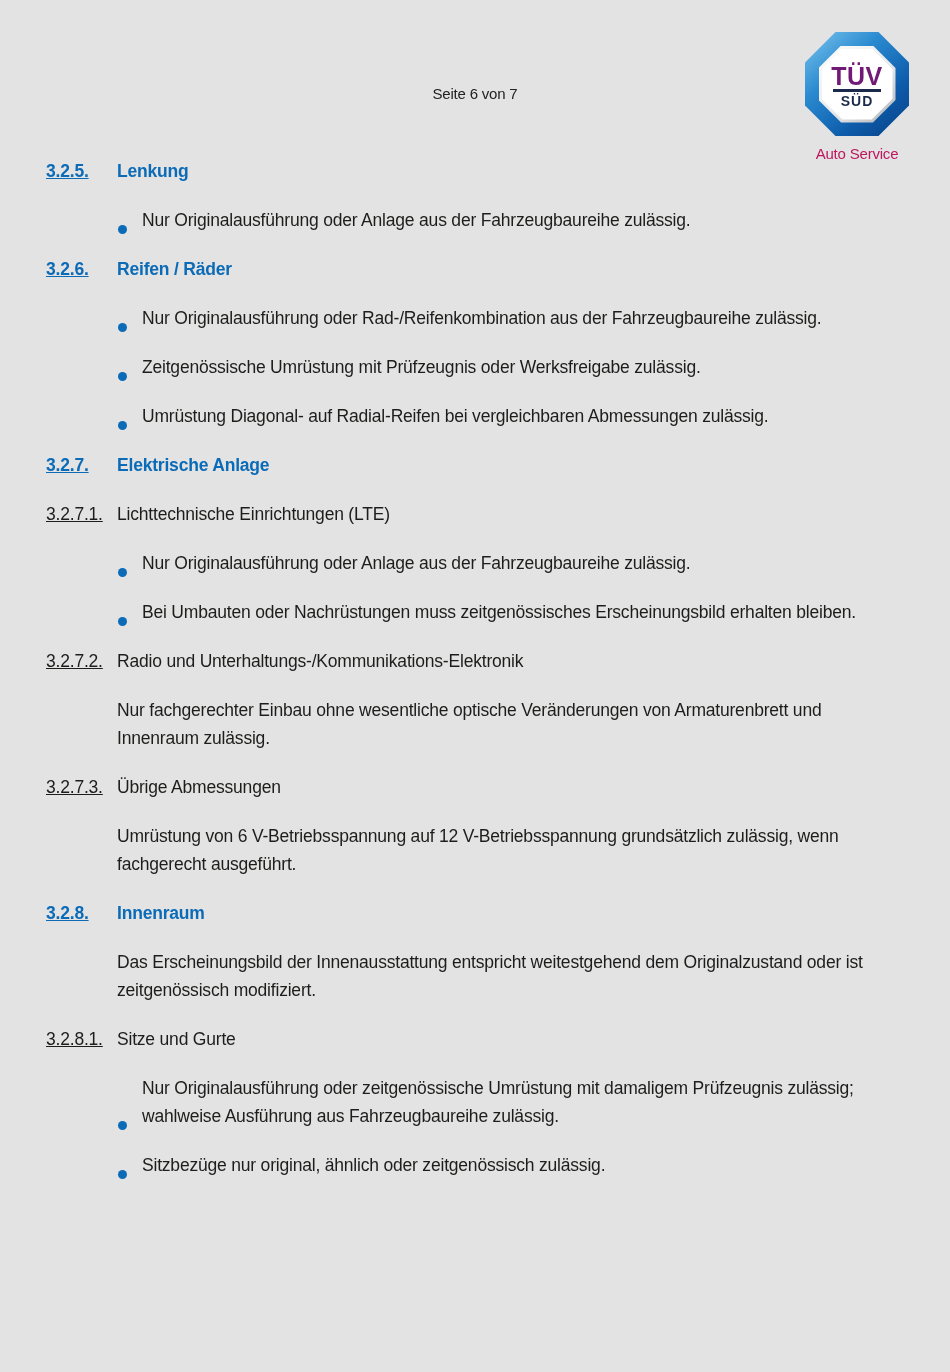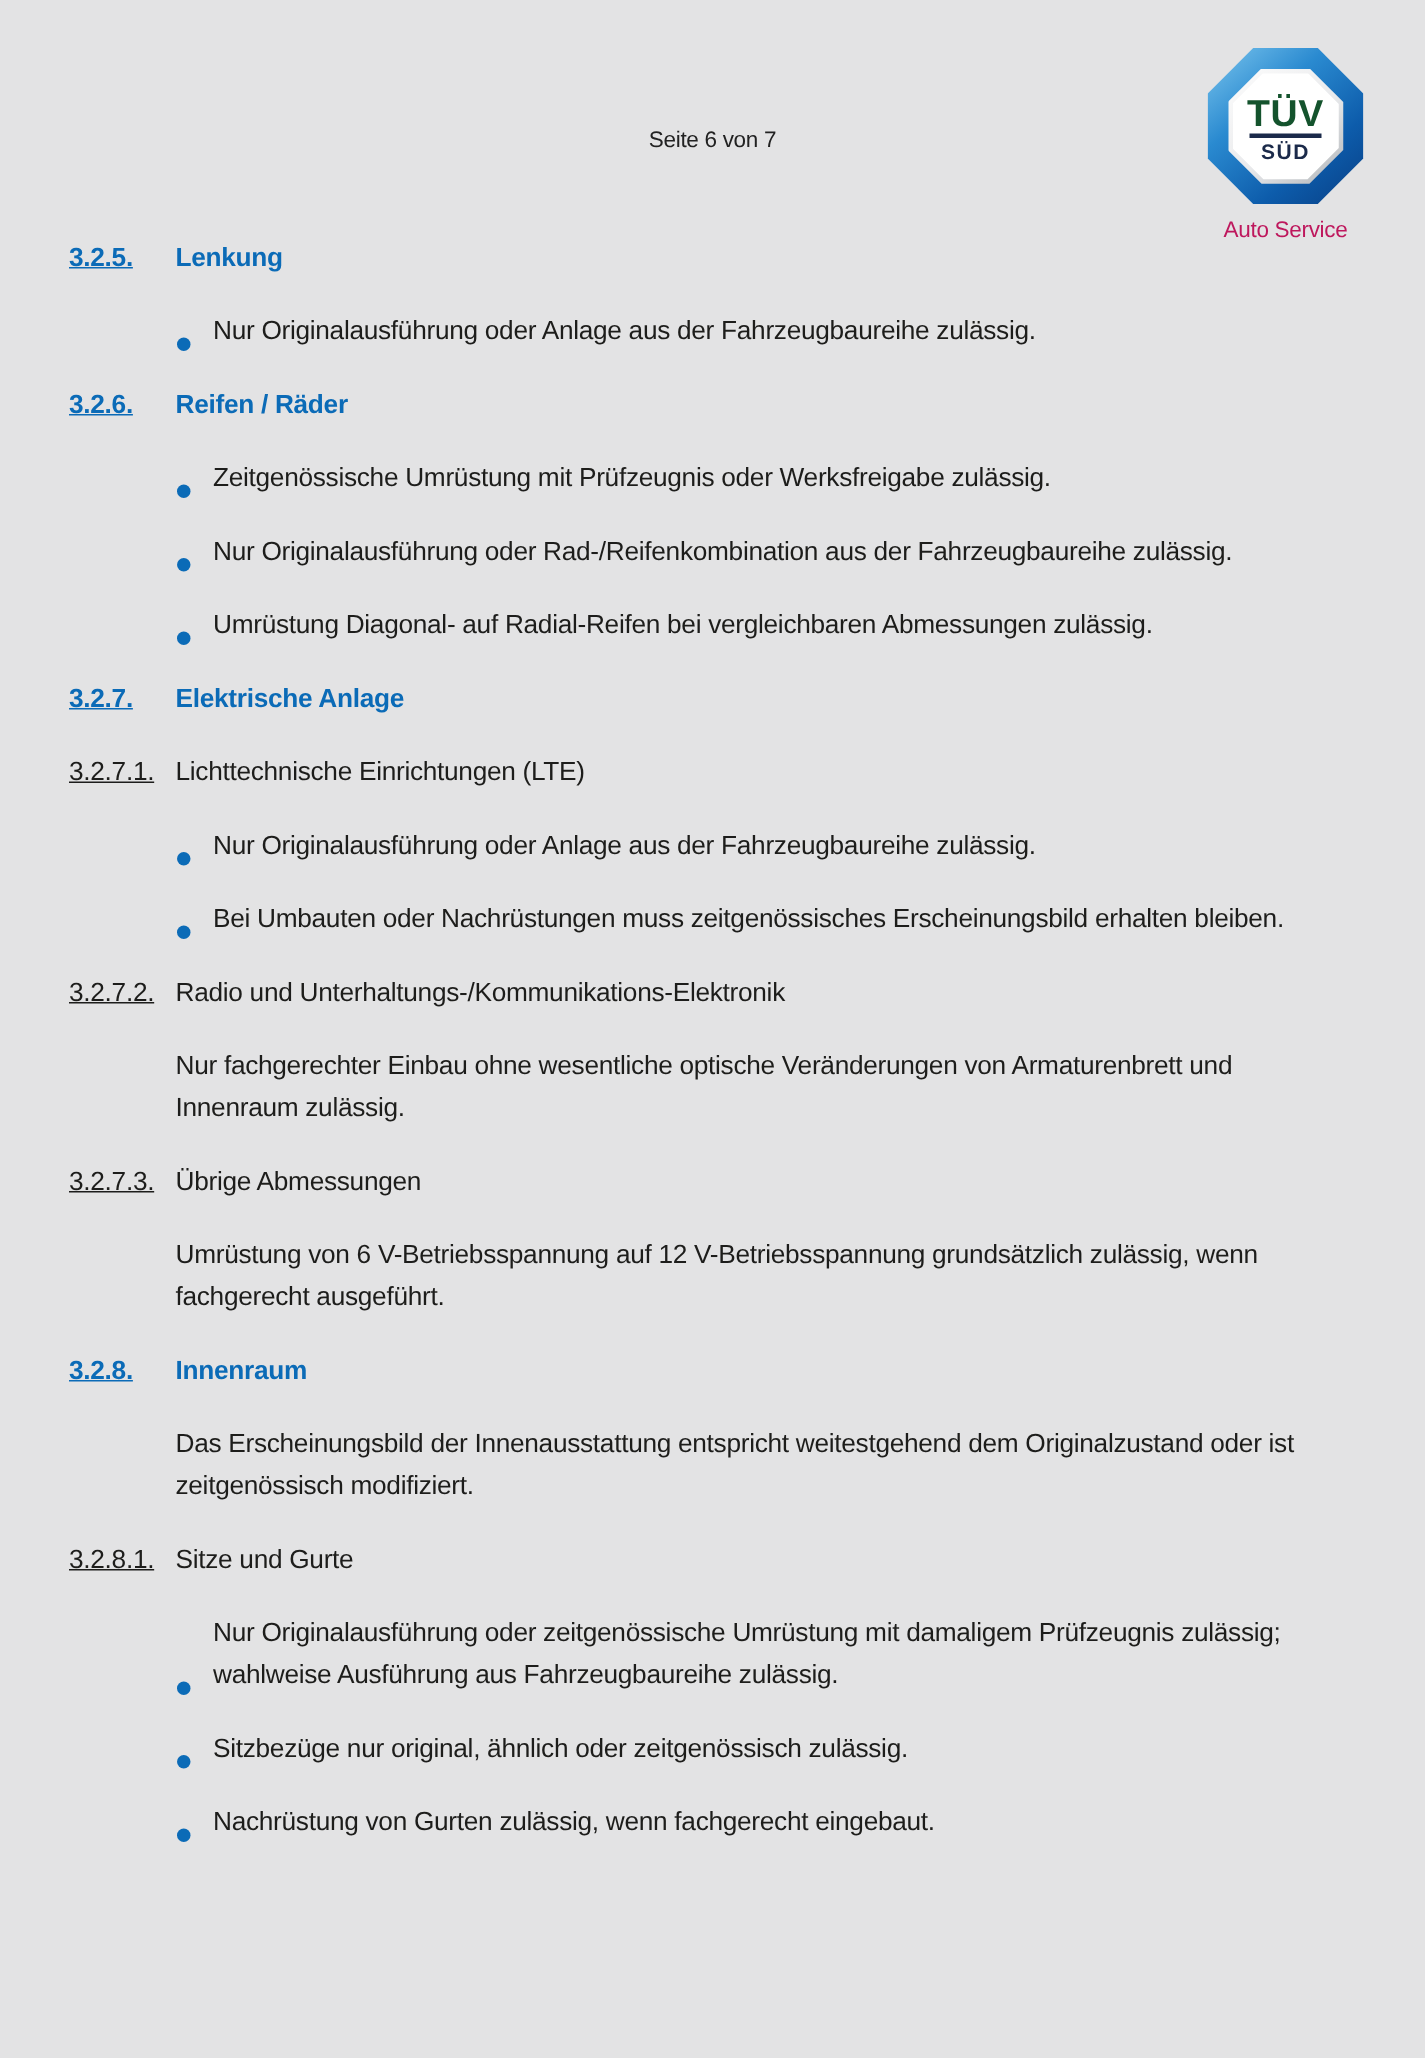--- a/index.html
+++ b/index.html
@@ -43,21 +43,21 @@
   }
   .oct-inner {
     width: 71px; height: 71px;
     background: #ffffff;
     flex-direction: column;
   }
   .logo-tuv {
     font-size: 25px;
     font-weight: bold;
     letter-spacing: 0.5px;
-    color: #14532d;
+    color: #701a75;
     line-height: 24px;
     margin-top: 3px;
   }
   .logo-rule {
     width: 48px; height: 3px;
     background: #1b2a4a;
     margin: 1px auto 2px auto;
   }
   .logo-sud {
     font-size: 14px;
@@ -155,25 +155,25 @@
       </div>
     </div>
     <div class="section">
       <div class="section-heading main">
         <span class="sec-num">3.2.6.</span>
         <span class="sec-title">Reifen / Räder</span>
       </div>
       <div class="sec-body">
         <div class="bullet-row">
           <span class="dot"></span>
+          <div class="bullet-text">Nur Originalausführung oder Rad-/Reifenkombination aus der Fahrzeugbaureihe zulässig.</div>
+        </div>
+        <div class="bullet-row">
+          <span class="dot"></span>
           <div class="bullet-text">Zeitgenössische Umrüstung mit Prüfzeugnis oder Werksfreigabe zulässig.</div>
-        </div>
-        <div class="bullet-row">
-          <span class="dot"></span>
-          <div class="bullet-text">Nur Originalausführung oder Rad-/Reifenkombination aus der Fahrzeugbaureihe zulässig.</div>
         </div>
         <div class="bullet-row">
           <span class="dot"></span>
           <div class="bullet-text">Umrüstung Diagonal- auf Radial-Reifen bei vergleichbaren Abmessungen zulässig.</div>
         </div>
       </div>
     </div>
     <div class="section">
       <div class="section-heading main">
         <span class="sec-num">3.2.7.</span>
@@ -230,19 +230,15 @@
       </div>
       <div class="sec-body">
         <div class="bullet-row">
           <span class="dot"></span>
           <div class="bullet-text">Nur Originalausführung oder zeitgenössische Umrüstung mit damaligem Prüfzeugnis zulässig; wahlweise Ausführung aus Fahrzeugbaureihe zulässig.</div>
         </div>
         <div class="bullet-row">
           <span class="dot"></span>
           <div class="bullet-text">Sitzbezüge nur original, ähnlich oder zeitgenössisch zulässig.</div>
         </div>
-        <div class="bullet-row">
-          <span class="dot"></span>
-          <div class="bullet-text">Nachrüstung von Gurten zulässig, wenn fachgerecht eingebaut.</div>
-        </div>
       </div>
     </div>
   </div>
 
 </body></html>

